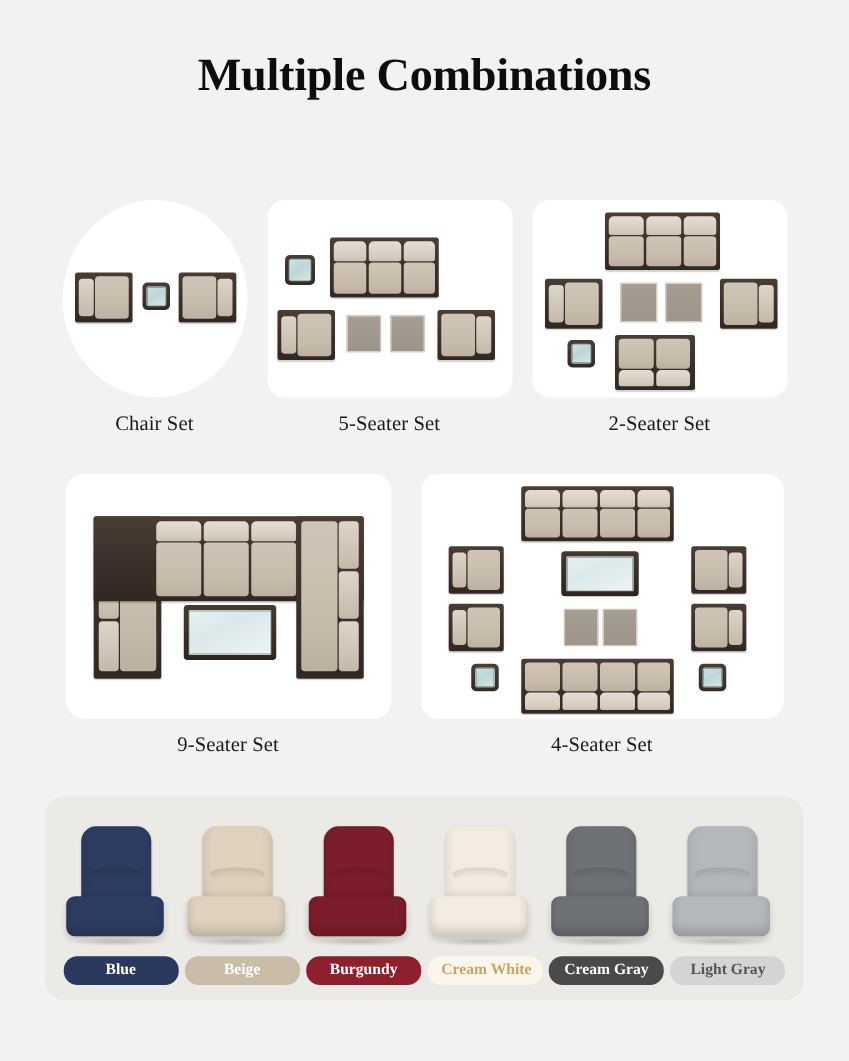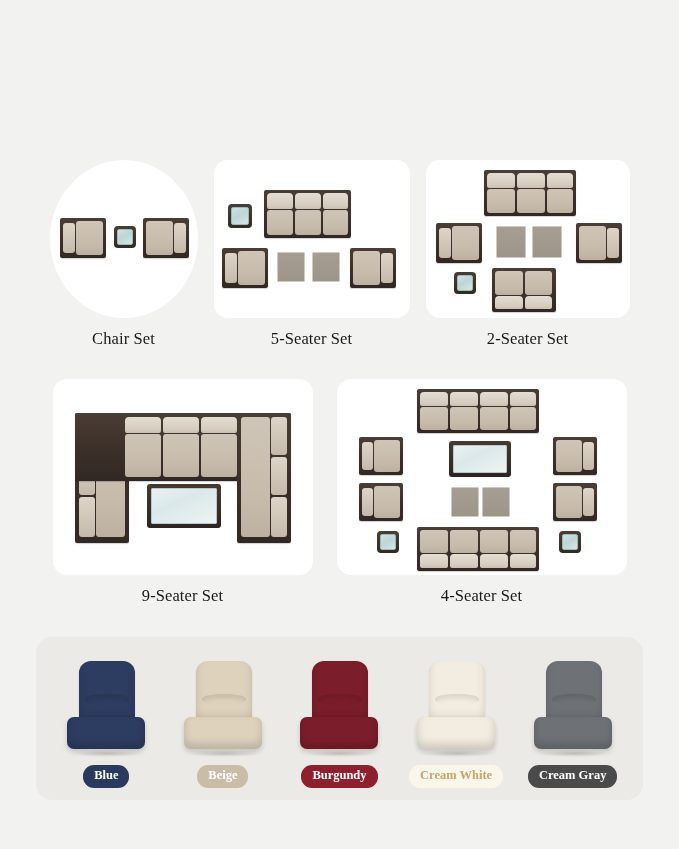--- a/index.html
+++ b/index.html
@@ -116,21 +116,21 @@
     position:absolute;
     left:36px; top:637px;
     width:607px; height:163px;
     background:#ebeae6;
     border-radius:16px;
   }
   .swatches {
     display:flex; justify-content:space-around; align-items:flex-end;
     height:100%; padding:14px 12px 12px;
   }
-  .swatch { width:92px; display:flex; flex-direction:column; align-items:center; }
+  .swatch { width:92px; display:flex; flex-direction:column; }
 
   .chairfig { position:relative; width:82px; height:96px; }
   .chairfig .backrest {
     position:absolute; left:14px; top:0; width:56px; height:62px;
     border-radius:12px 12px 6px 6px;
     box-shadow:inset 0 -6px 9px rgba(0,0,0,.13), 0 1px 2px rgba(0,0,0,.12);
   }
   .chairfig .backrest:after{
     content:""; position:absolute; left:6px; right:6px; top:33px; height:11px;
     border-radius:50%/60%;
@@ -154,20 +154,21 @@
     font-weight:bold;
     line-height:1.25;
     white-space:nowrap;
     text-align:center;
   }
 </style>
 </head>
 <body>
 
 <div class="title">
+  <span class="l2">Multiple Combinations</span>
 </div>
 
 <div class="sets">
 
   <div class="row row1">
 
     <div class="set">
       <div class="canvas circle c-chair">
 
         <div class="fz frame" style="left:10px;top:58px;width:46px;height:40px;">
@@ -397,15 +398,23 @@
 
     <div class="swatch">
       <div class="chairfig">
         <div class="backrest" style="background:#6e7175;"></div>
         <div class="seatpad" style="background:#6e7175;"></div>
         <div class="shadow"></div>
       </div>
       <div class="pill" style="background:#4a4a4a;color:#ffffff;">Cream Gray</div>
     </div>
 
+    <div class="swatch">
+      <div class="chairfig">
+        <div class="backrest" style="background:#b4b8bb;"></div>
+        <div class="seatpad" style="background:#b4b8bb;"></div>
+        <div class="shadow"></div>
+      </div>
+      <div class="pill" style="background:#d3d4d3;color:#555555;">Light Gray</div>
+    </div>
 
   </div>
 </div>
 
 </body></html>

